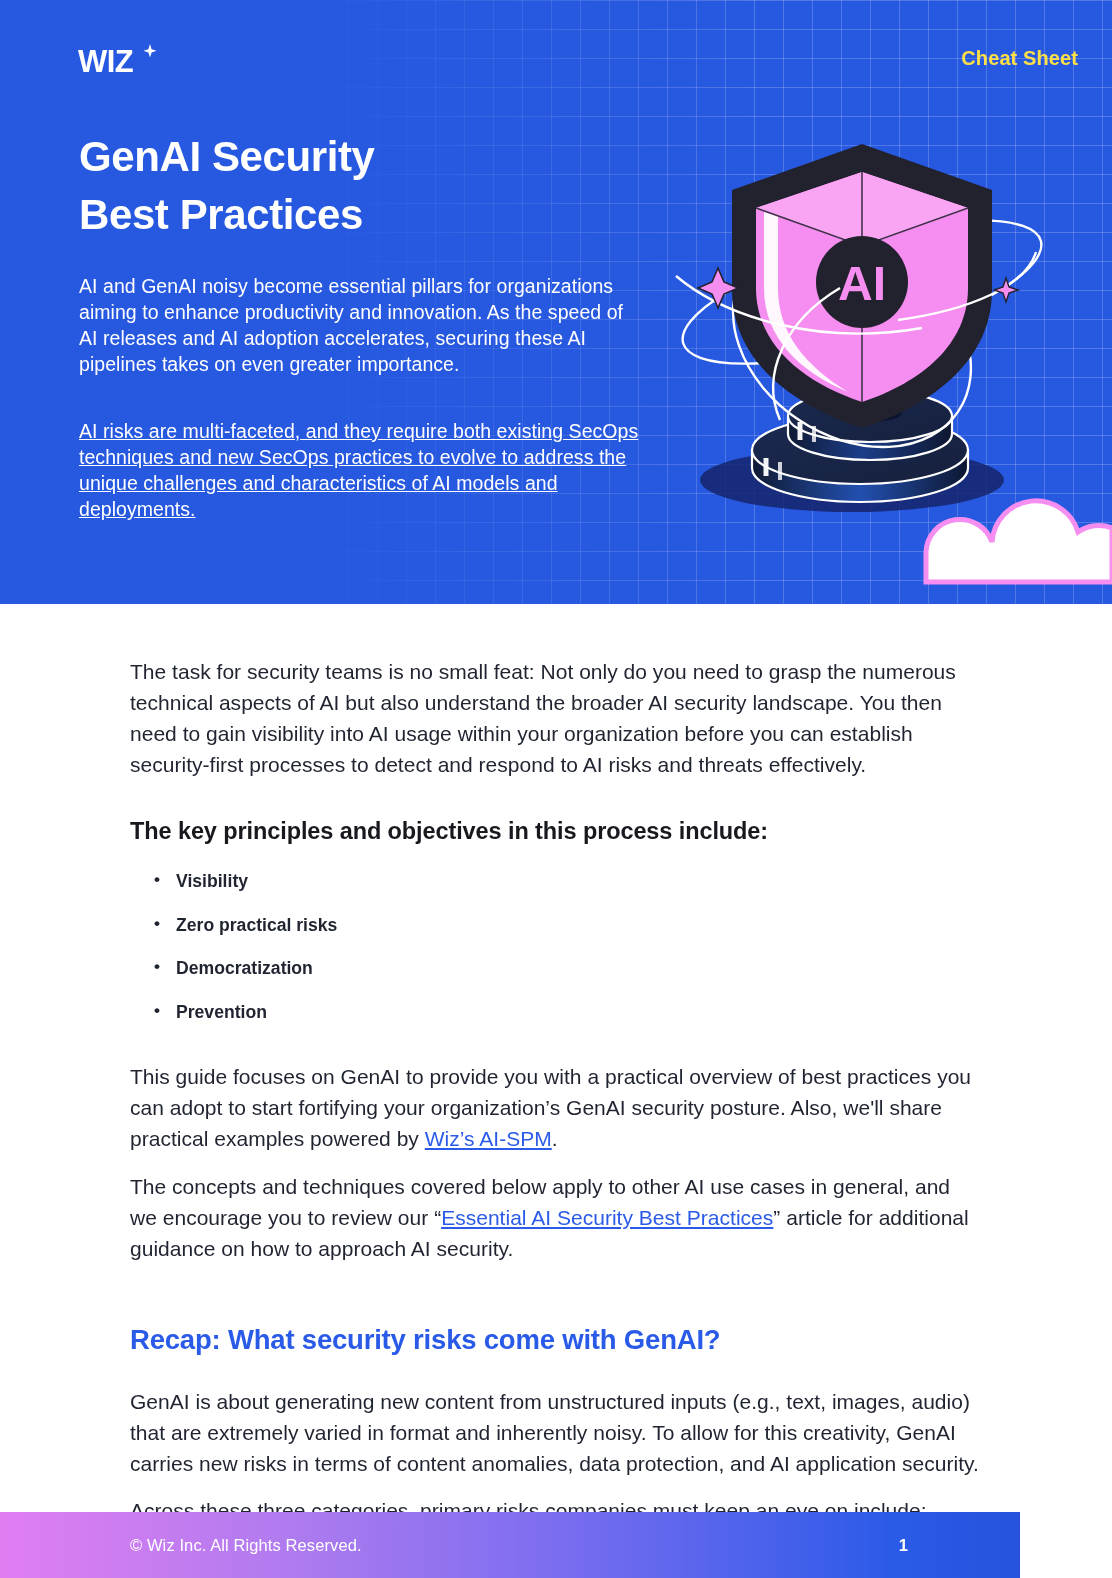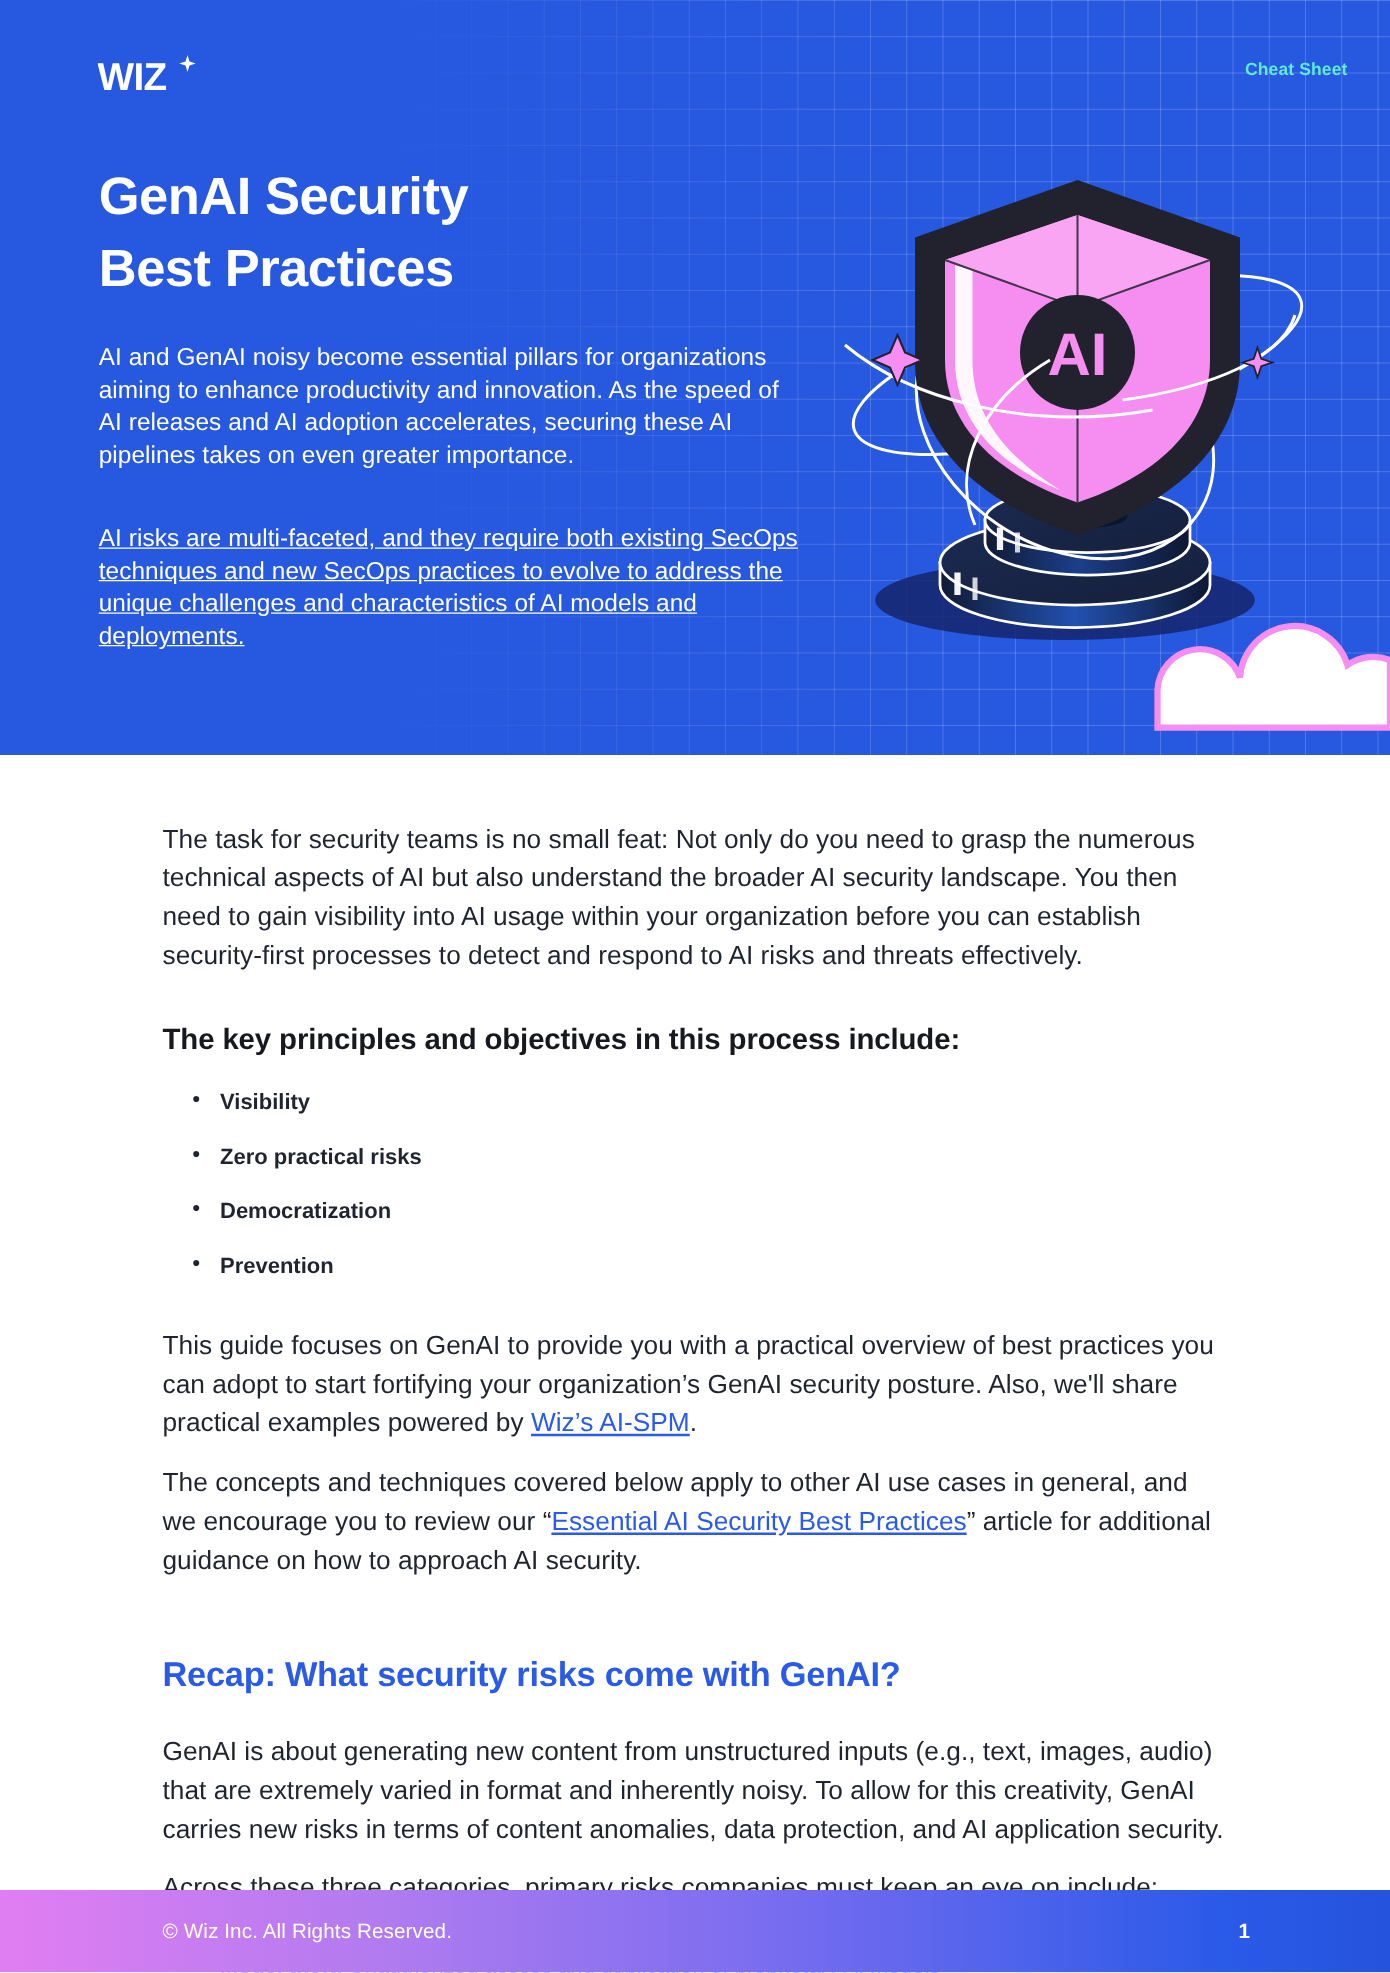--- a/index.html
+++ b/index.html
@@ -46,22 +46,22 @@
     top: 40px;
     left: 78px;
     width: 82px;
     height: 44px;
   }
 
   .cheat-sheet {
     position: absolute;
     top: 47px;
     right: 34px;
-    color: #5eead4;
-    font-size: 14px;
+    color: #fde047;
+    font-size: 20px;
     font-weight: bold;
     letter-spacing: 0.1px;
   }
 
   .hero-title {
     position: absolute;
     top: 128px;
     left: 79px;
     color: #ffffff;
     font-size: 42px;
@@ -158,21 +158,21 @@
 
   a.doclink {
     color: #2a5ae8;
     text-decoration: underline;
   }
 
   
   .footer {
     position: absolute;
     bottom: 0; left: 0;
-    width: 1112px;
+    width: 1020px;
     height: 66px;
     background: linear-gradient(to right, #e07ef2 0%, #b07bef 28%, #7a6df0 55%, #2a5ae8 88%, #2553dd 100%);
     display: flex;
     align-items: center;
   }
   .footer-copy {
     position: absolute;
     left: 130px;
     color: #ffffff;
     font-size: 16.5px;

